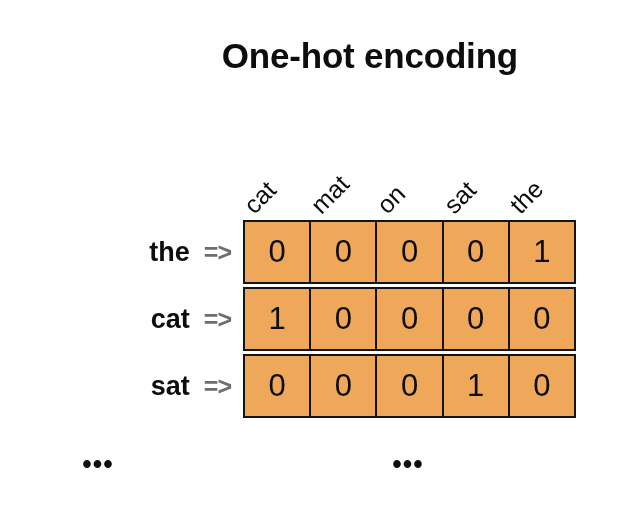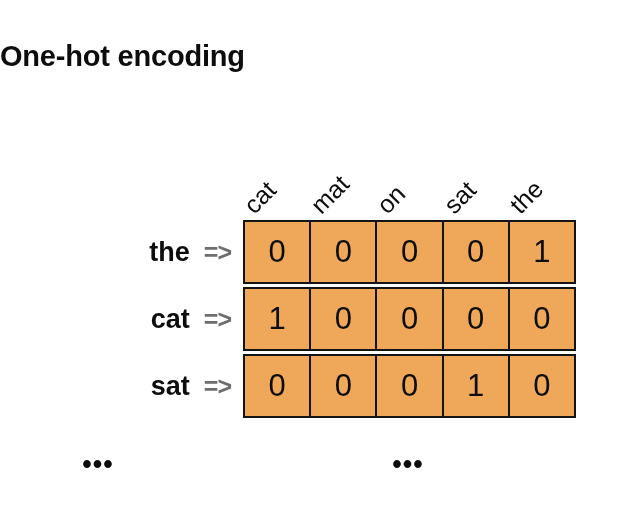--- a/index.html
+++ b/index.html
@@ -14,22 +14,22 @@
     overflow: hidden;
     position: relative;
   }
 
   
   #title {
     position: absolute;
     left: 0;
     top: 36px;
     width: 518px;
-    text-align: left;
-    font-size: 29px;
+    text-align: right;
+    font-size: 35px;
     font-weight: bold;
     color: #0d0d0d;
     letter-spacing: -0.2px;
     line-height: 40px;
   }
 
   
   #diagram {
     position: absolute;
     left: 0;

